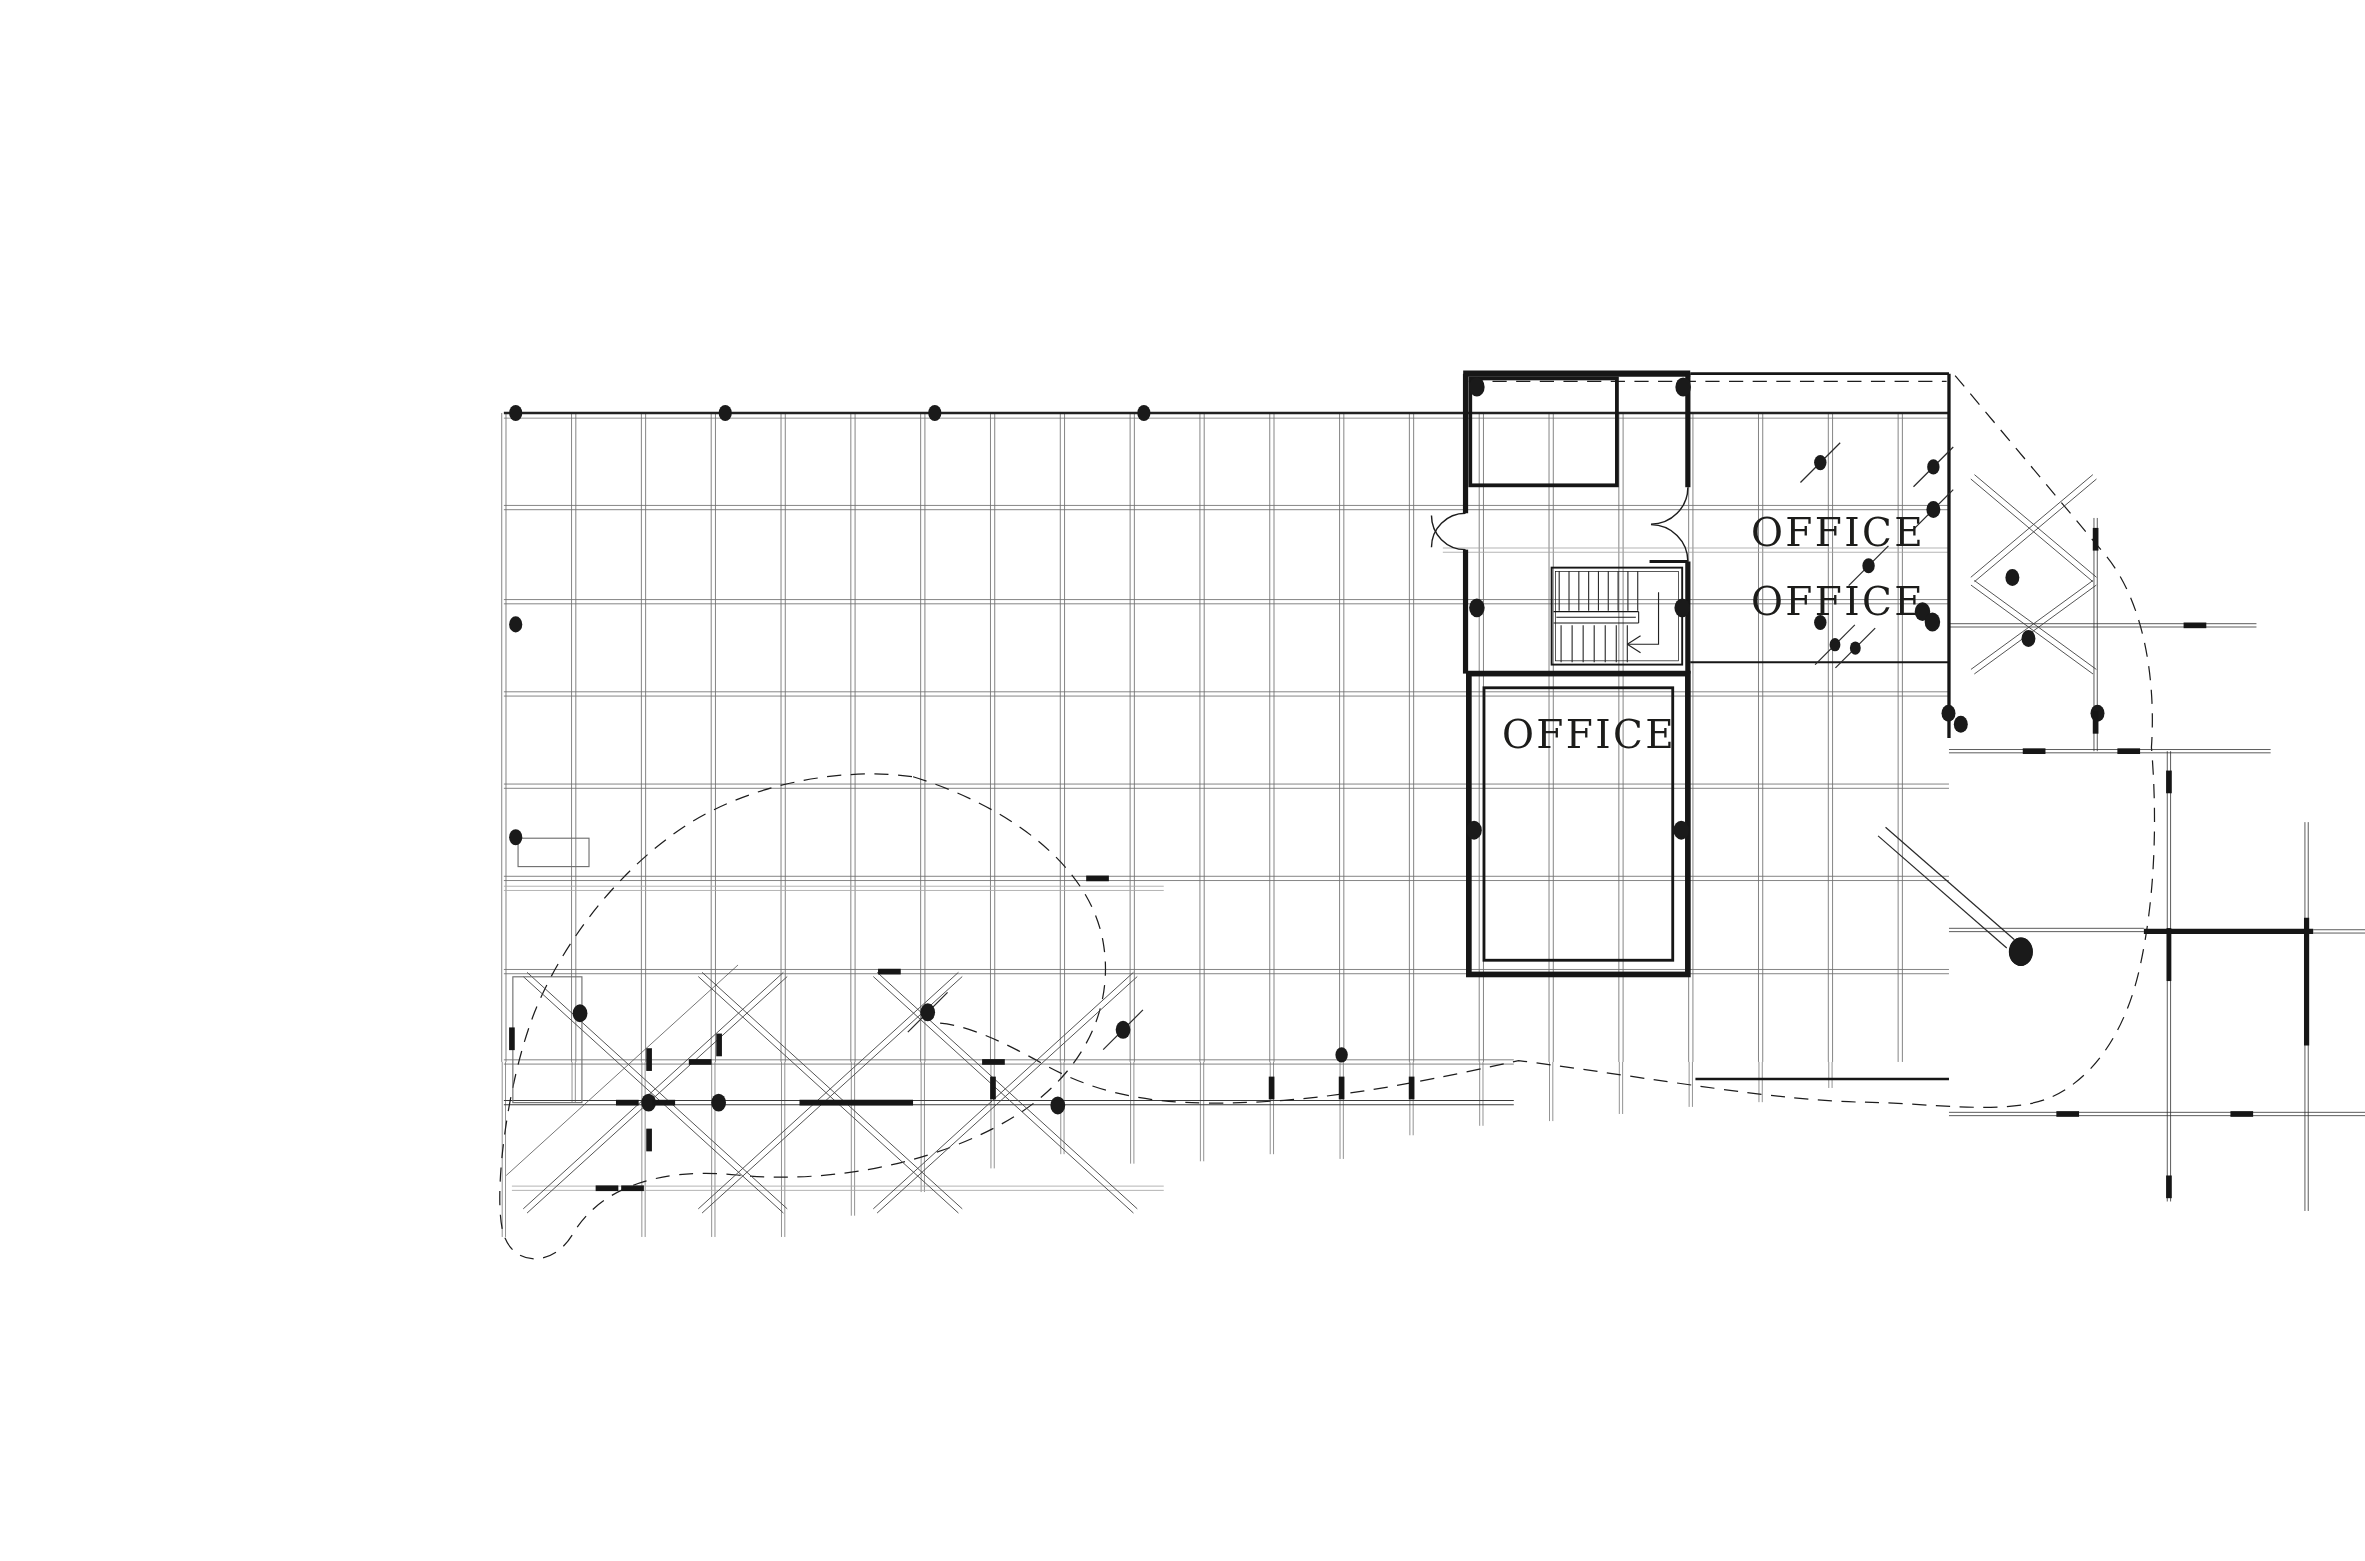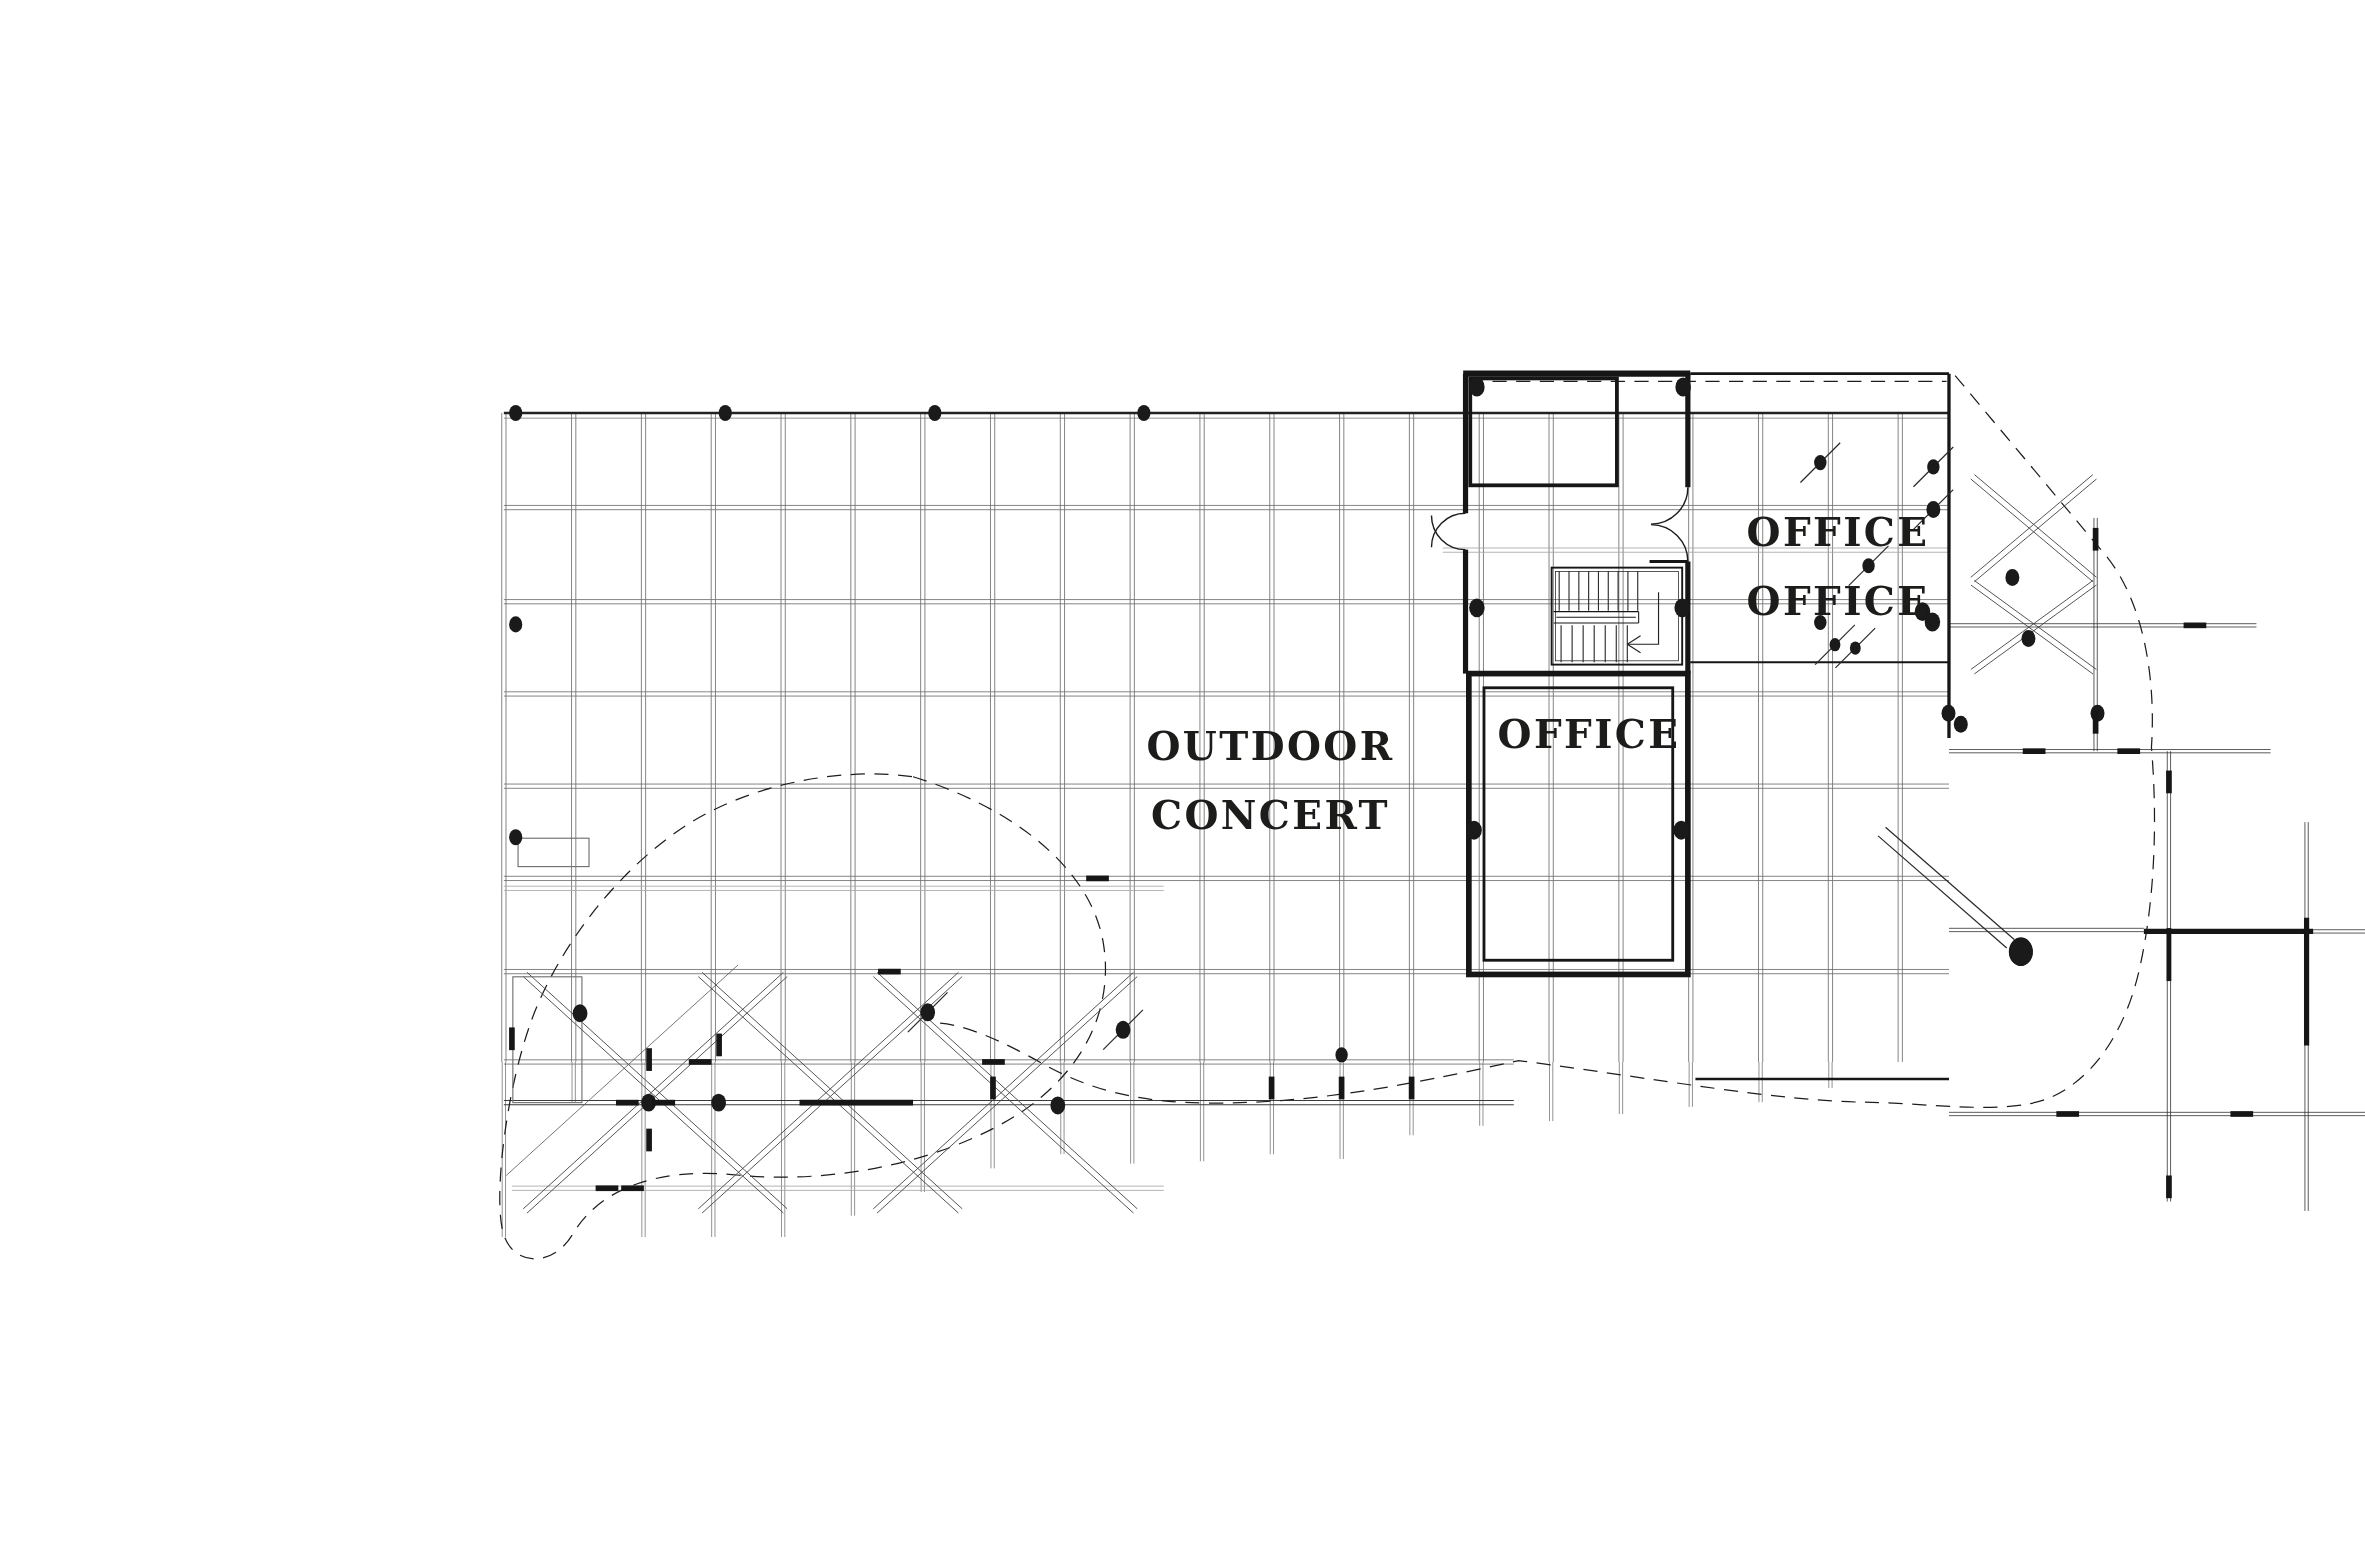--- a/index.html
+++ b/index.html
@@ -1,19 +1,19 @@
 <!DOCTYPE html>
 <html style="font-size:7.6px"><head>
 <meta charset="utf-8">
 <style>
   html,body{margin:0;padding:0;background:#fff;}
   .page{position:relative;width:3406px;height:1561px;background:#ffffff;overflow:hidden;
         font-family:"DejaVu Serif","Liberation Serif",serif;}
   #plan{position:absolute;left:0;top:0;}
-  .room-label{position:absolute;text-align:center;font-weight:bold;color:#1c1c1a;
+  .room-label{position:absolute;text-align:center;font-weight:normal;color:#1c1c1a;
               font-size:39px;letter-spacing:2.4px;line-height:69px;white-space:pre;}
 </style>
 </head>
 <body>
 
 <div class="page">
 
   <svg id="plan" width="3406" height="1561" viewBox="0 0 7200 3300">
       <line x1="1060.5" y1="873" x2="1060.5" y2="2245" stroke="#6f6f6f" stroke-width="1.8" fill="none"></line>
       <line x1="1069.5" y1="873" x2="1069.5" y2="2245" stroke="#6f6f6f" stroke-width="1.8" fill="none"></line>
@@ -282,20 +282,19 @@
       <rect x="2093" y="2276" width="12" height="48" fill="#161616"></rect>
       <rect x="2682" y="2276" width="12" height="48" fill="#161616"></rect>
       <rect x="2830" y="2276" width="12" height="48" fill="#161616"></rect>
       <rect x="2978" y="2276" width="12" height="48" fill="#161616"></rect>
       <rect x="4424" y="1116" width="12" height="48" fill="#161616"></rect>
       <rect x="4424" y="1503" width="12" height="48" fill="#161616"></rect>
       <rect x="4579" y="1629" width="12" height="48" fill="#161616"></rect>
       <rect x="4579" y="2485" width="12" height="48" fill="#161616"></rect>
     </svg>
 
-  <div class="room-label" style="left:1105px;top:712px;width:331px;"><span>OUTDOOR</span><br><span>CONCERT</span></div>
 
   <div class="room-label" style="left:1485px;top:700px;width:208px;"><span>OFFICE</span></div>
 
   <div class="room-label" style="left:1682px;top:498px;width:312px;"><span>OFFICE</span><br><span>OFFICE</span></div>
 
 </div>
 
 
 </body></html>

